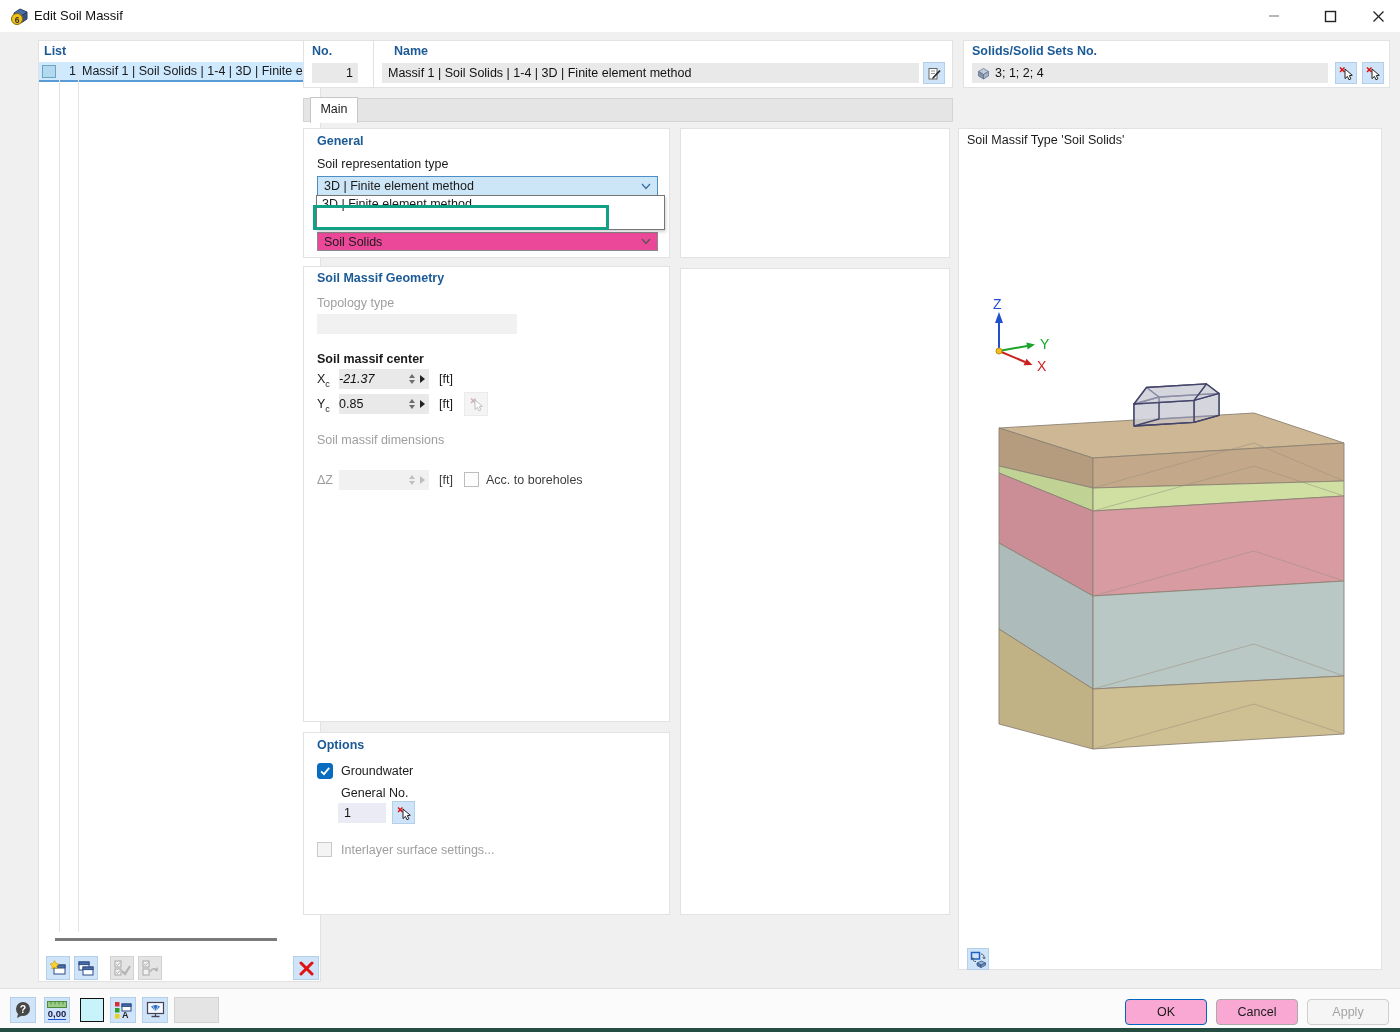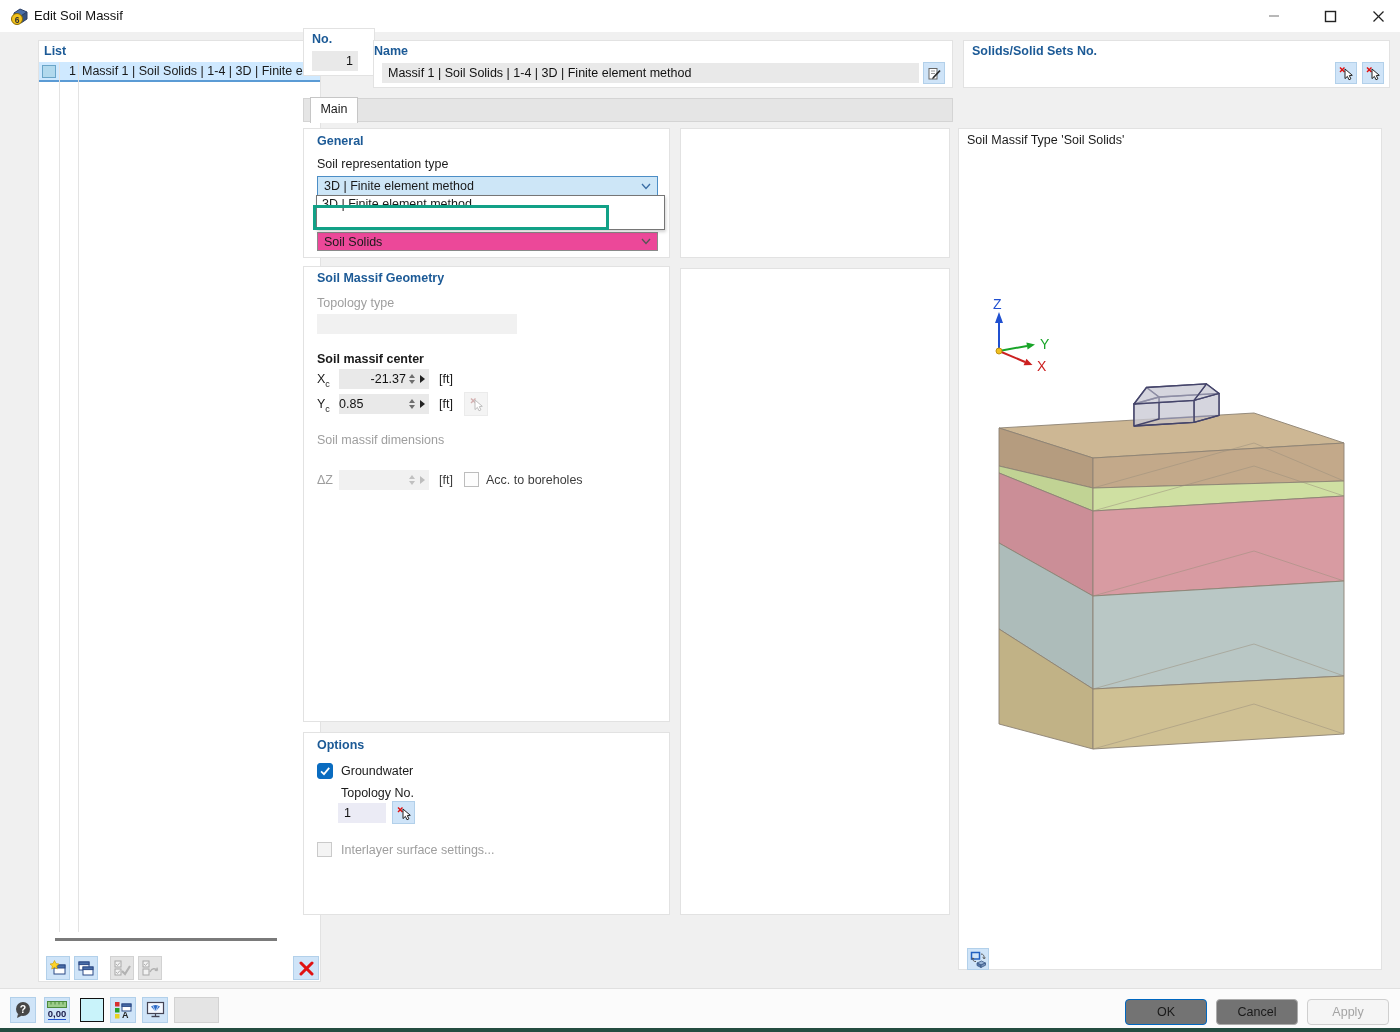--- a/index.html
+++ b/index.html
@@ -50,21 +50,21 @@
   
   .listrow { position:absolute; background:#cfe9ff; border-bottom:2px solid #5b9bd5; display:flex; align-items:center; overflow:hidden; }
   .vsep { position:absolute; width:1px; background:#e3e3e3; }
 
   
   .tabstrip { position:absolute; background:#e5e5e5; border:1px solid #d4d4d4; }
   .tab-active { position:absolute; background:#fff; border:1px solid #c6c6c6; border-bottom:none; text-align:center; font-size:12.5px; padding-top:4px; }
 
   
   .footer { position:absolute; left:0; top:988px; width:1400px; height:40px; background:#fbfbfb; border-top:1px solid #e0e0e0; }
-  .pushbtn { position:absolute; width:82px; height:26px; background:#737373; border:1px solid #ababab; border-radius:4px; font-size:12.5px; color:#1a1a1a; text-align:center; line-height:24px; }
+  .pushbtn { position:absolute; width:82px; height:26px; background:#f9a8d4; border:1px solid #ababab; border-radius:4px; font-size:12.5px; color:#1a1a1a; text-align:center; line-height:24px; }
   .pushbtn.default { border:1px solid #0067c0; }
   .pushbtn.disabled { color:#a4a4a4; border-color:#cfcfcf; background:#f5f5f5; }
   .bottomstrip { position:absolute; left:0; top:1028px; width:1400px; height:4px; background:#244c40; }
   svg { display:block; }
 </style>
 </head>
 <body>
 
 <div class="stage">
 
@@ -142,41 +142,49 @@
       </svg>
     </div>
     <div class="toolbtn" style="left:254px;top:915px;width:26px;height:24px;">
       <svg width="15" height="15" viewBox="0 0 15 15">
         <line x1="2" y1="2" x2="13" y2="13" stroke="#e01212" stroke-width="3" stroke-linecap="round"></line>
         <line x1="13" y1="2" x2="2" y2="13" stroke="#e01212" stroke-width="3" stroke-linecap="round"></line>
       </svg>
     </div>
   </div>
 
-  <div class="card" style="left:303px;top:28px;width:72px;height:48px;">
+  <div class="card" style="left:303px;top:40px;width:72px;height:48px;">
     <div class="hdr" style="left:8px;top:3px;">No.</div>
     <div class="field num" style="left:8px;top:22px;width:46px;height:20px;padding-right:5px;">1</div>
   </div>
 
   <div class="card" style="left:373px;top:40px;width:580px;height:48px;">
-    <div class="hdr" style="left:0;top:3px;text-align:center;">Name</div>
+    <div class="hdr" style="left:20px;top:3px;text-align:center;">Name</div>
     <div class="field" style="left:8px;top:22px;width:537px;height:20px;padding-left:6px;">Massif 1 | Soil Solids | 1-4 | 3D | Finite element method</div>
     <div class="toolbtn" style="left:549px;top:21px;width:22px;height:22px;">
       <svg width="15" height="15" viewBox="0 0 15 15">
         <rect x="2" y="2.5" width="8" height="10.5" fill="#fff" stroke="#666"></rect>
         <line x1="4" y1="5" x2="8" y2="5" stroke="#999"></line>
           <line x1="4" y1="7.5" x2="8" y2="7.5" stroke="#999"></line>
         <line x1="6" y1="12" x2="13" y2="4.5" stroke="#2a2a2a" stroke-width="1.8"></line>
         <polygon points="5.2,13.2 6.6,12.6 5.6,11.7" fill="#2a2a2a"></polygon>
       </svg>
     </div>
   </div>
 
   <div class="card" style="left:963px;top:40px;width:427px;height:48px;">
     <div class="hdr" style="left:8px;top:3px;">Solids/Solid Sets No.</div>
+    <div class="field" style="left:8px;top:22px;width:356px;height:20px;padding-left:5px;gap:5px;">
+      <svg width="13" height="13" viewBox="0 0 13 13">
+        <polygon points="1.5,4.5 6.5,1.5 11.5,4.5 6.5,7.5" fill="#c2cddd" stroke="#5a6a84" stroke-width="0.7"></polygon>
+        <polygon points="1.5,4.5 6.5,7.5 6.5,12 1.5,9" fill="#8494ac" stroke="#5a6a84" stroke-width="0.7"></polygon>
+        <polygon points="6.5,7.5 11.5,4.5 11.5,9 6.5,12" fill="#a4b2c6" stroke="#5a6a84" stroke-width="0.7"></polygon>
+      </svg>
+      <span>3; 1; 2; 4</span>
+    </div>
     <div class="toolbtn" style="left:371px;top:21px;width:22px;height:22px;">
       <svg width="16" height="16" viewBox="0 0 16 16">
         <line x1="2" y1="2.5" x2="6.5" y2="7" stroke="#e01010" stroke-width="1.5"></line>
           <line x1="6.5" y1="2.5" x2="2" y2="7" stroke="#e01010" stroke-width="1.5"></line>
         <polygon points="7,4 7,13.6 9.4,11.4 11,14.8 12.9,13.8 11.3,10.6 14.3,10.3" fill="#fff" stroke="#222" stroke-width="1"></polygon>
       </svg>
     </div>
     <div class="toolbtn" style="left:398px;top:21px;width:22px;height:22px;">
       <svg width="16" height="16" viewBox="0 0 16 16">
         <line x1="2" y1="2.5" x2="6.5" y2="7" stroke="#e01010" stroke-width="1.5"></line>
@@ -218,21 +226,21 @@
     <div class="hdr" style="left:13px;top:4px;">Soil Massif Geometry</div>
     <div class="lbl dis" style="left:13px;top:29px;">Topology type</div>
     <div class="field dis" style="left:13px;top:47px;width:200px;height:20px;"></div>
 
     <div class="lbl bold" style="left:13px;top:85px;">Soil massif center</div>
 
     <div class="lbl" style="left:13px;top:105px;">
       <span>X</span><sub style="font-size:9px;">c</sub>
     </div>
     <div class="field" style="left:35px;top:102px;width:90px;height:20px;">
-      <span style="flex:1;text-align:right;">-21.37</span>
+      <span style="flex:1;font-style:italic;">-21.37</span>
       <span class="spin">
           <span class="sp-up"></span>
           <span class="sp-dn"></span>
         </span>
       <span class="arr-r"></span>
     </div>
     <div class="lbl" style="left:135px;top:105px;">[ft]</div>
 
     <div class="lbl" style="left:13px;top:130px;">
       <span>Y</span><sub style="font-size:9px;">c</sub>
@@ -271,21 +279,21 @@
   </div>
 
   <div class="card" style="left:303px;top:732px;width:367px;height:183px;">
     <div class="hdr" style="left:13px;top:5px;">Options</div>
     <div class="cb checked" style="left:13px;top:30px;width:16px;height:16px;">
       <svg width="14" height="14" viewBox="0 0 16 16">
           <path d="M3.5,8.5 L6.8,11.6 L12.8,4.4" stroke="#fff" stroke-width="2" fill="none"></path>
         </svg>
     </div>
     <div class="lbl" style="left:37px;top:31px;">Groundwater</div>
-    <div class="lbl" style="left:37px;top:53px;">Topology No.</div>
+    <div class="lbl" style="left:37px;top:53px;">General No.</div>
     <div class="field lav" style="left:34px;top:70px;width:48px;height:20px;padding-left:6px;">1</div>
     <div class="toolbtn" style="left:88px;top:68px;width:23px;height:23px;">
       <svg width="16" height="16" viewBox="0 0 16 16">
         <line x1="2" y1="2.5" x2="6.5" y2="7" stroke="#e01010" stroke-width="1.5"></line>
           <line x1="6.5" y1="2.5" x2="2" y2="7" stroke="#e01010" stroke-width="1.5"></line>
         <polygon points="7,4 7,13.6 9.4,11.4 11,14.8 12.9,13.8 11.3,10.6 14.3,10.3" fill="#fff" stroke="#222" stroke-width="1"></polygon>
       </svg>
     </div>
     <div class="cb" style="left:13px;top:109px;width:15px;height:15px;background:#f4f4f4;border-color:#cacaca;"></div>
     <div class="lbl dis" style="left:37px;top:110px;">Interlayer surface settings...</div>

